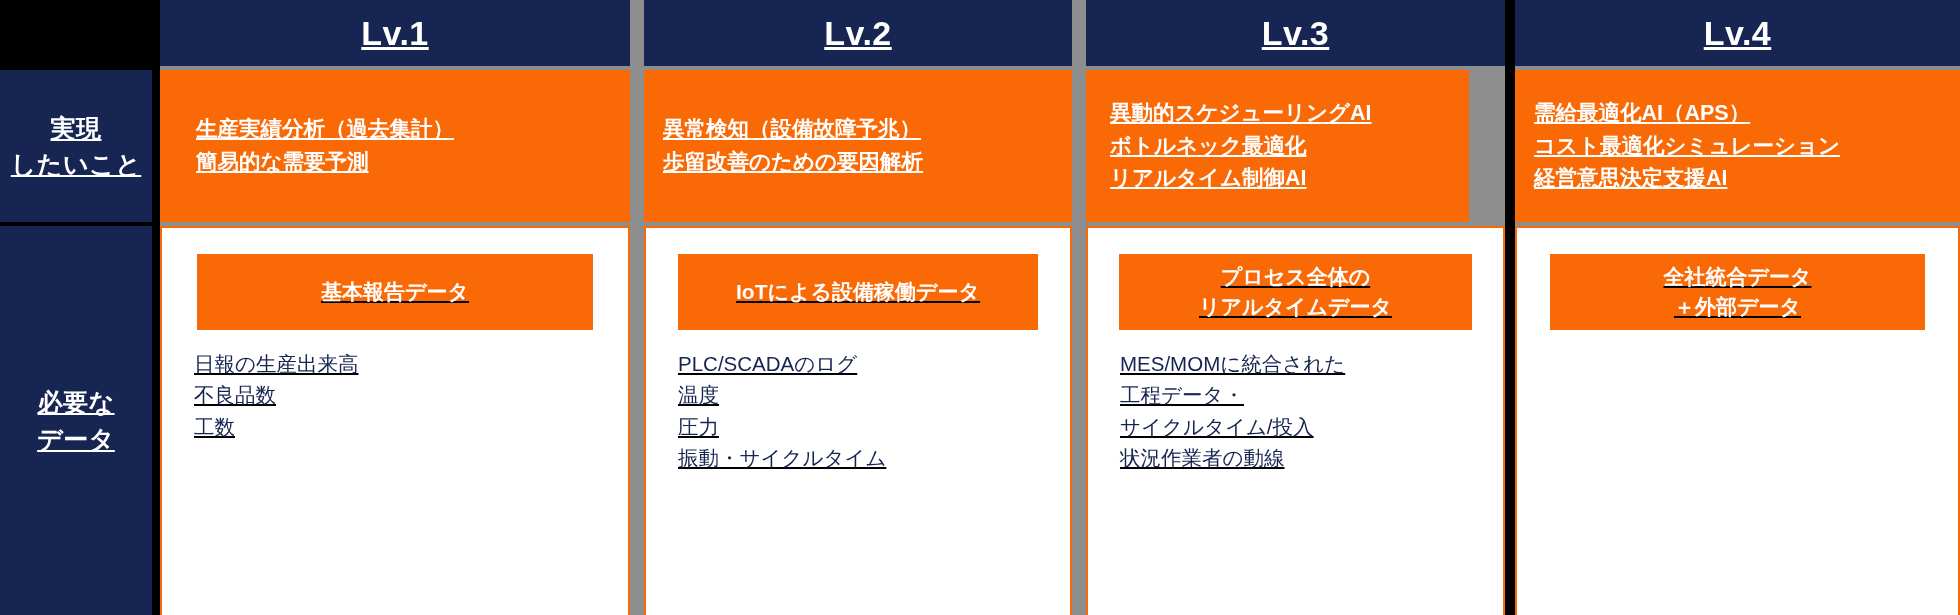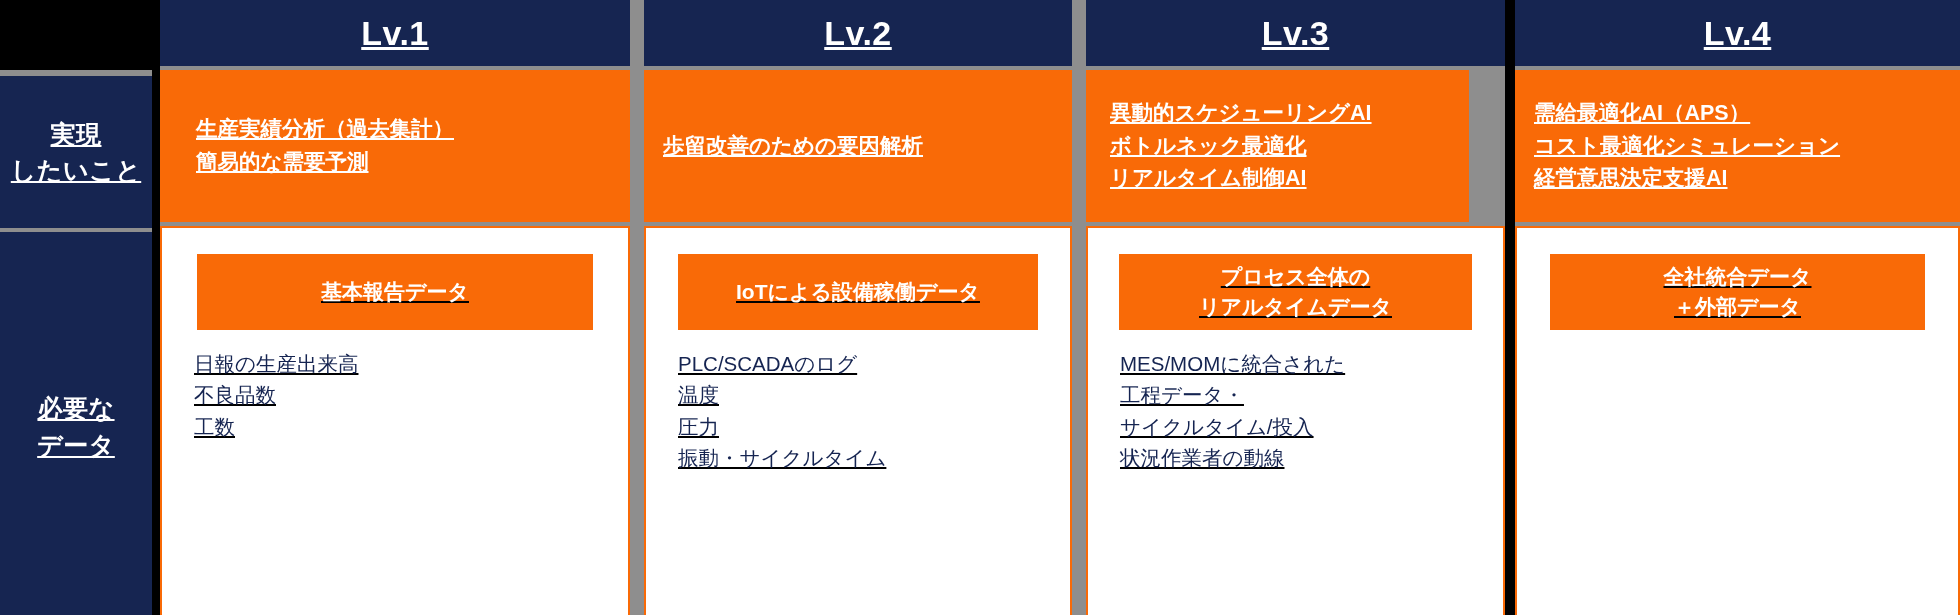--- a/index.html
+++ b/index.html
@@ -33,21 +33,20 @@
     display: flex;
     flex-direction: column;
     align-items: center;
     justify-content: center;
     color: #ffffff;
     font-weight: bold;
     font-size: 25px;
     line-height: 1.45;
     text-align: center;
     letter-spacing: 0.5px;
-    margin-top: 6px;
   }
   .row-label.r1 { top: 70px; height: 152px; }
   .row-label.r2 { top: 226px; height: 389px; }
 
   
   .lv-head {
     top: 0; height: 66px;
     background: #162551;
     display: flex;
     align-items: center;
@@ -163,20 +162,21 @@
       <div class="line">日報の生産出来高</div>
       <div class="line">不良品数</div>
       <div class="line">工数</div>
     </div>
   </div>
 
   <div class="cell lv-head" style="left:644px; width:428px;">
     <span>Lv.2</span>
   </div>
   <div class="cell goal" style="left:644px; width:428px;">
+    <span class="line">異常検知（設備故障予兆）</span>
     <span class="line">歩留改善のための要因解析</span>
   </div>
   <div class="cell data" style="left:644px; width:428px;">
     <div class="data-badge">
       <span>IoTによる設備稼働データ</span>
     </div>
     <div class="data-list">
       <div class="line">PLC/SCADAのログ</div>
       <div class="line">温度</div>
       <div class="line">圧力</div>

